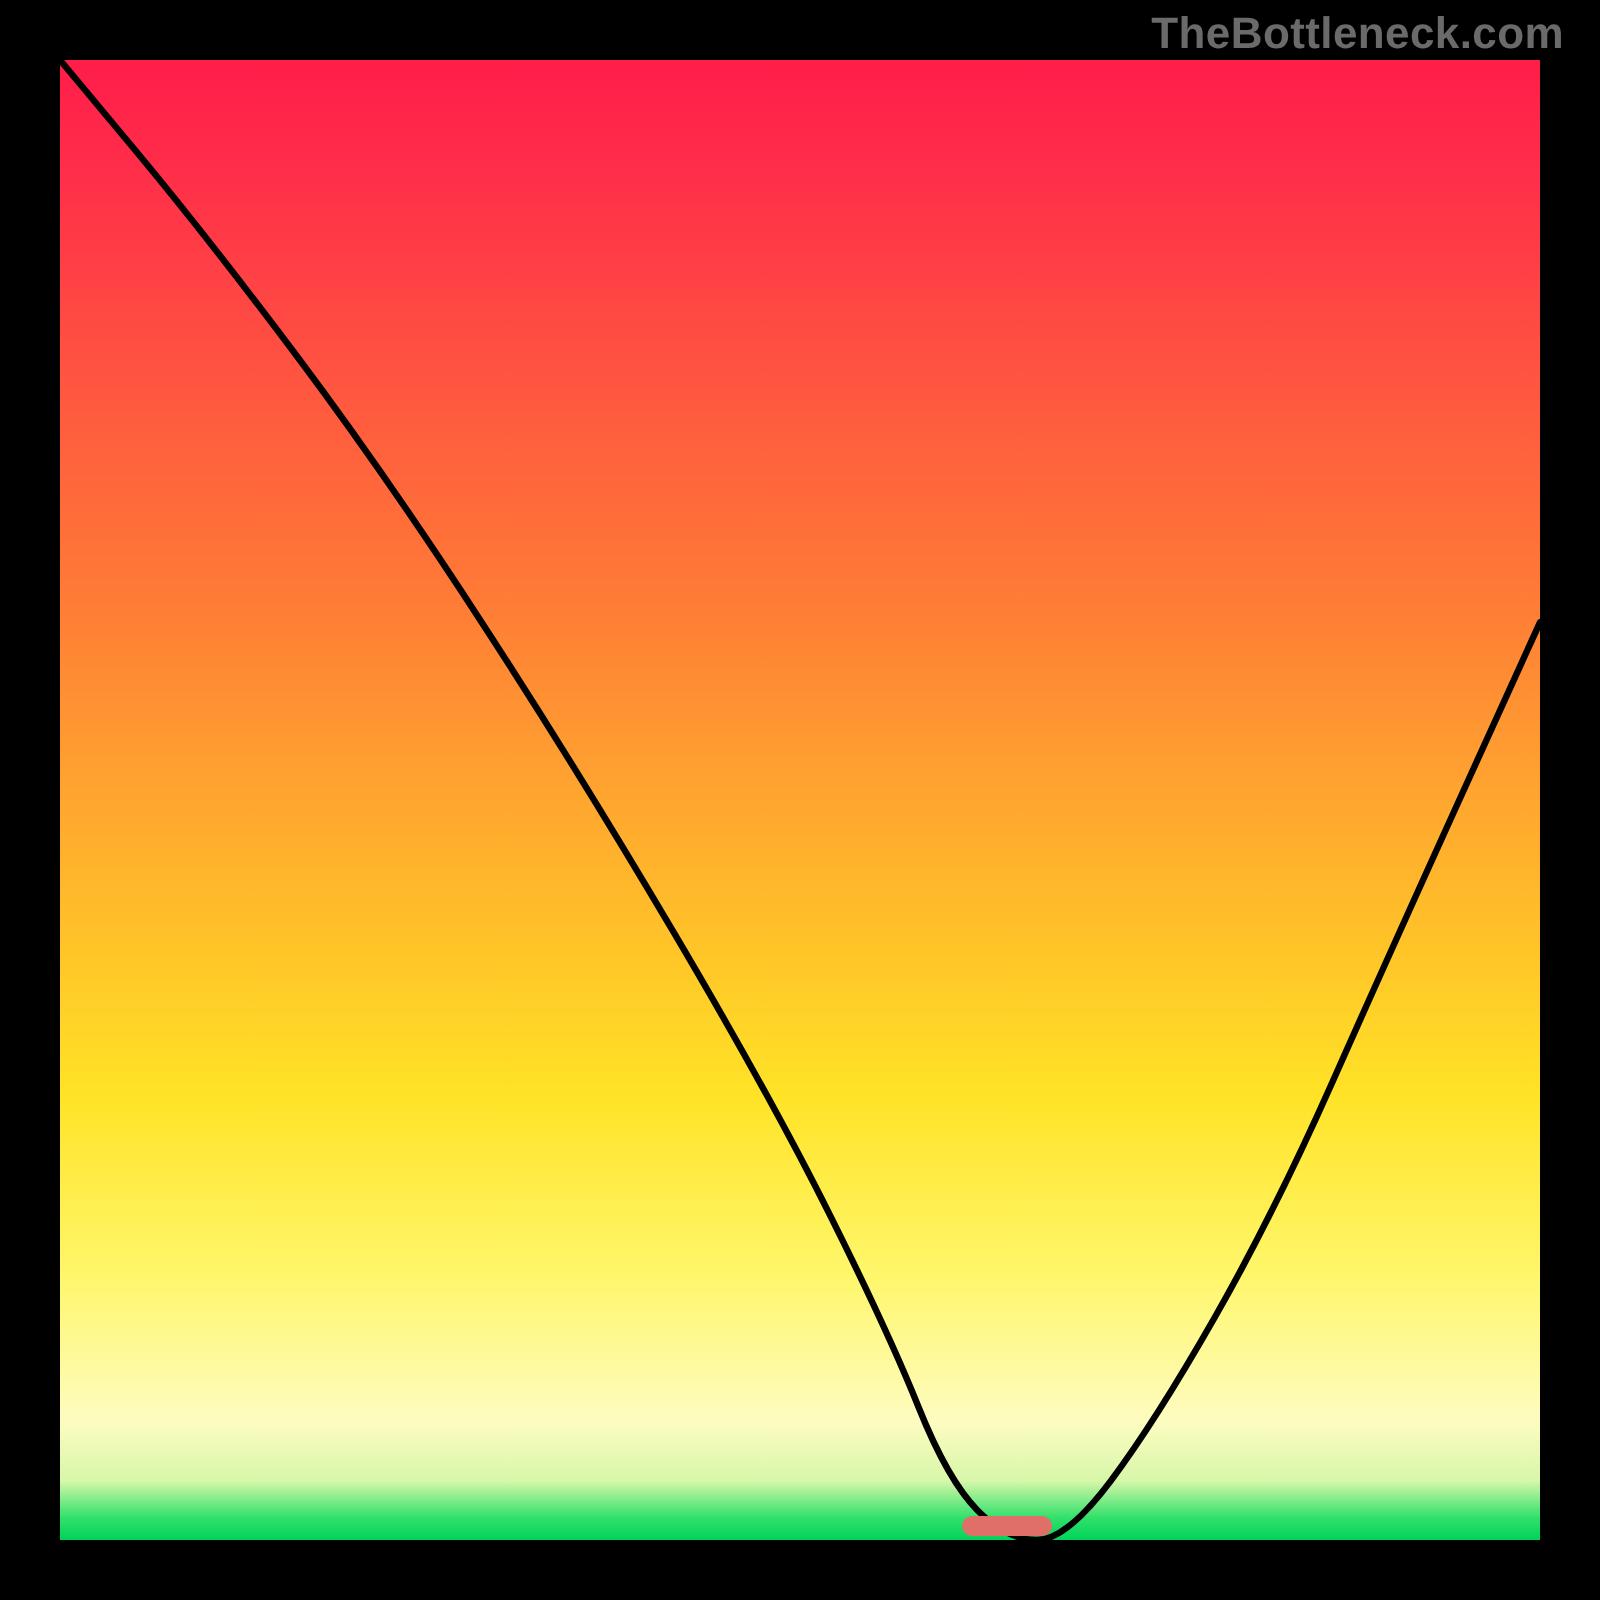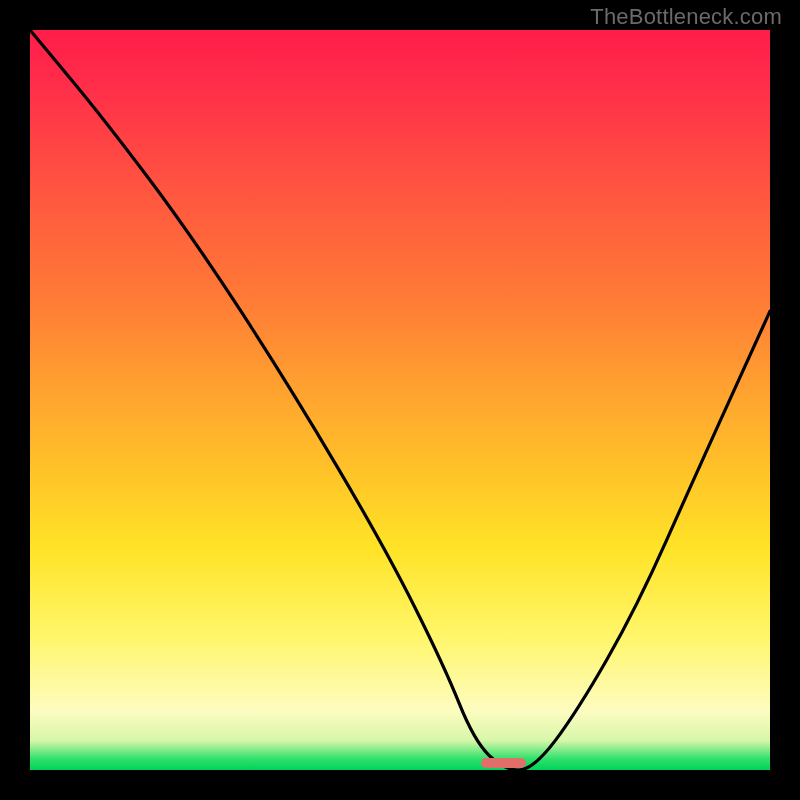--- a/index.html
+++ b/index.html
@@ -15,21 +15,21 @@
     position: relative;
     width: 800px;
     height: 800px;
     background: #000;
   }
   .watermark {
     position: absolute;
     top: 4px;
     right: 18px;
     color: #6a6a6a;
-    font-weight: 400;
+    font-weight: 700;
     font-size: 22px;
     letter-spacing: 0.2px;
     z-index: 50;
     user-select: none;
   }
   .plot-area {
     position: absolute;
     left: 30px;
     top: 30px;
     width: 740px;

